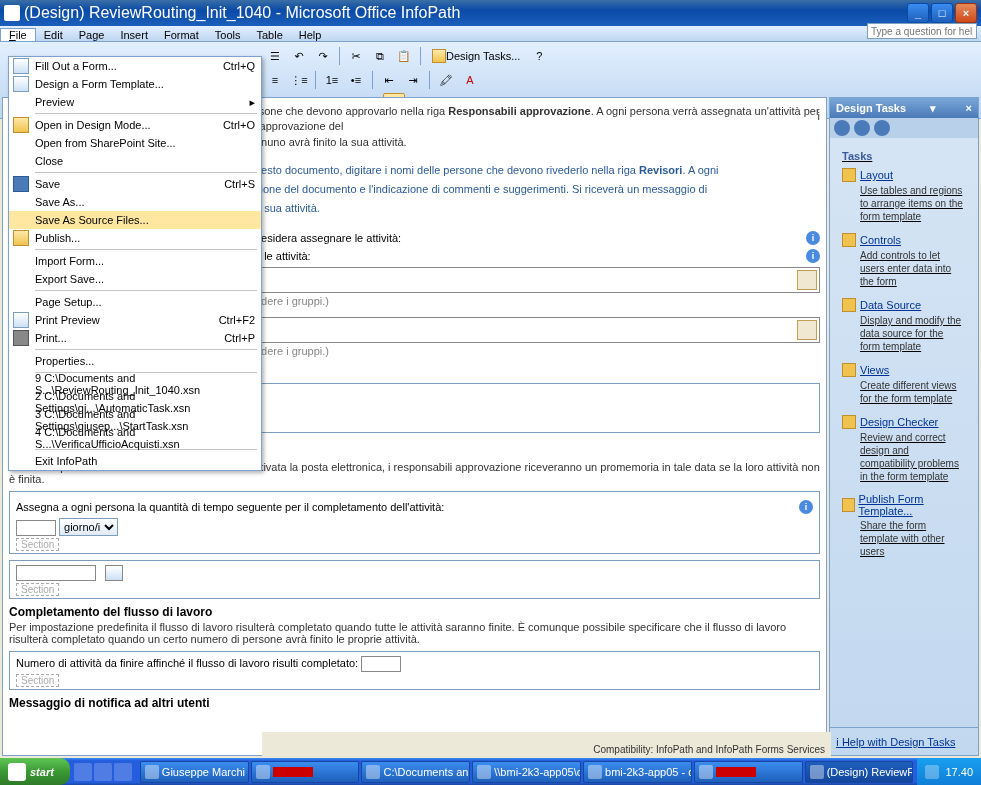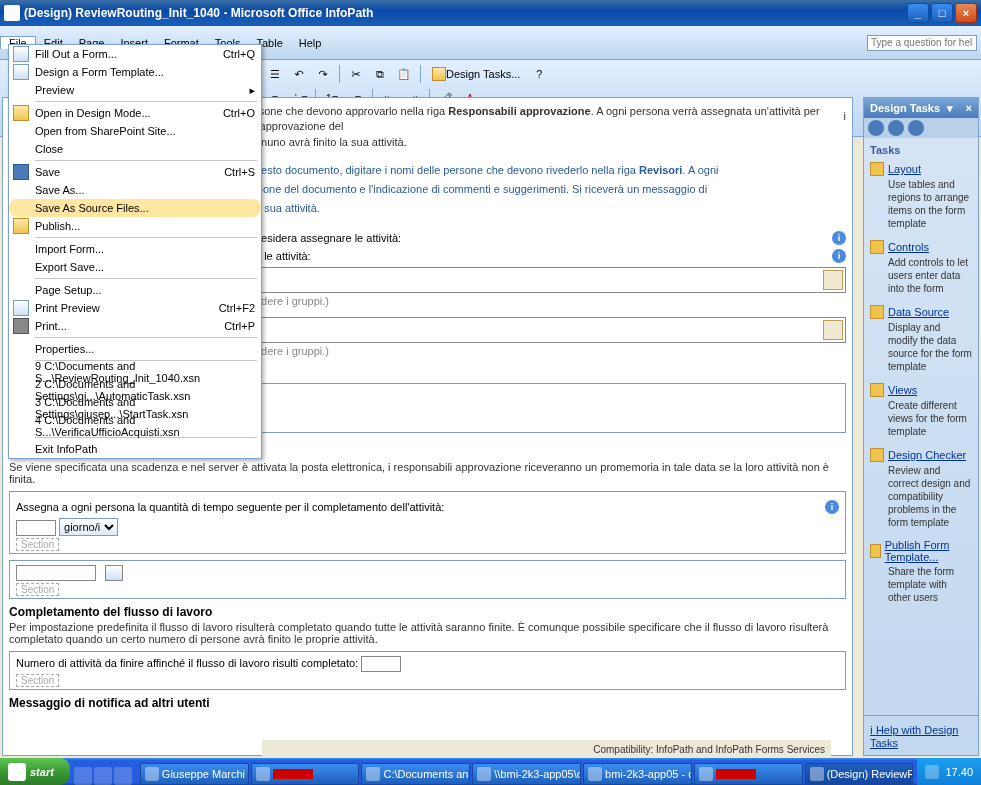--- a/index.html
+++ b/index.html
@@ -1,57 +1,57 @@
 <!DOCTYPE html>
 <html><head>
 <meta charset="utf-8">
 <style>
 * { margin:0; padding:0; box-sizing:border-box; font-family:Tahoma,Arial,sans-serif; font-size:11px; }
 body { width:981px; height:785px; background:#ece9d8; overflow:hidden; position:relative; }
 
 
 .titlebar { height:26px; background:linear-gradient(#3a6ea5,#0a4aa8 40%,#1c5fbb); color:#fff; display:flex; align-items:center; padding:0 4px; }
 .titlebar .icon { width:16px; height:16px; background:#fff; border-radius:2px; margin-right:4px; display:inline-block; }
-.titlebar .title { flex:1; font-weight:bold; font-size:12px; }
+.titlebar .title { flex:1; font-weight:normal; font-size:16px; }
 .winbtns { display:flex; gap:2px; }
 .winbtn { width:22px; height:20px; background:linear-gradient(#3a8df0,#1e5fbb); border:1px solid #0a4aa8; border-radius:3px; color:#fff; display:flex; align-items:center; justify-content:center; font-weight:bold; cursor:pointer; }
 .winbtn.close { background:linear-gradient(#e68a5a,#d04a1a); border-color:#a03010; }
 
 
-.menubar { height:34px; background:linear-gradient(#e3efff,#bdd6f0); border-bottom:1px solid #7da2ce; display:flex; align-items:center; }
+.menubar { height:16px; background:linear-gradient(#e3efff,#bdd6f0); border-bottom:1px solid #7da2ce; display:flex; align-items:flex-end; }
 .menubar .mitem { padding:0 8px; display:flex; align-items:center; cursor:pointer; position:relative; }
 .menubar .mitem.open { background:#fff; border:1px solid #7da2ce; border-bottom:none; }
 .menubar .mitem .u { text-decoration:underline; }
 .helpbox { margin-left:auto; height:18px; margin-top:2px; margin-right:4px; }
 .helpbox input { width:110px; height:16px; border:1px solid #7b9ebd; font-size:10px; padding:0 3px; color:#888; }
 
 
-.filemenu { position:absolute; left:8px; top:44px; width:254px; background:#fff; border:1px solid #7da2ce; box-shadow:2px 2px 4px rgba(0,0,0,0.3); z-index:100; }
+.filemenu { position:absolute; left:8px; top:56px; width:254px; background:#fff; border:1px solid #7da2ce; box-shadow:2px 2px 4px rgba(0,0,0,0.3); z-index:100; }
 .filemenu .row { height:18px; display:flex; align-items:center; padding:0 6px 0 26px; position:relative; cursor:pointer; }
-.filemenu .row.hl { background:#ffe7a2;border-radius:8px; }
+.filemenu .row.hl { background:#ffe7a2; }
 .filemenu .row .ico { position:absolute; left:4px; width:16px; height:16px; }
 .filemenu .row .sc { margin-left:auto; color:#000; }
 .filemenu .row .arr { margin-left:auto; }
 .filemenu .sep { height:1px; background:#c5c5c5; margin:2px 4px 2px 26px; }
 .ico-doc { background:linear-gradient(#fff,#cde0f5); border:1px solid #7b9ebd; }
 .ico-fld { background:linear-gradient(#fde9a9,#f0c34e); border:1px solid #c09030; }
 .ico-save { background:#4a7ab8; border:1px solid #2a5a98; }
 .ico-print { background:#888; border:1px solid #555; }
 
 
 .toolbars { background:linear-gradient(#e3efff,#bdd6f0); border-bottom:1px solid #7da2ce; padding:2px 4px; }
 .tbrow { height:24px; display:flex; align-items:center; gap:2px; }
 .tbtn { width:22px; height:22px; border:1px solid transparent; border-radius:2px; display:flex; align-items:center; justify-content:center; cursor:pointer; }
 .tbsep { width:1px; height:18px; background:#7da2ce; margin:0 3px; }
 .tb-dt { font-size:11px; padding:0 6px; display:flex; align-items:center; gap:0; cursor:pointer; }
 
 
 .main { position:absolute; top:95px; left:0; right:0; bottom:27px; display:flex; }
 .canvas { flex:1; background:#fff; border:1px solid #7da2ce; margin:2px; overflow:hidden; position:relative; padding:6px; }
-.taskpane { width:116px; background:linear-gradient(#d6e5f5,#c2d8ef); border:1px solid #7da2ce; margin:2px 2px 2px 8px; display:flex; flex-direction:column; }
+.taskpane { width:150px; background:linear-gradient(#d6e5f5,#c2d8ef); border:1px solid #7da2ce; margin:2px 2px 2px 0; display:flex; flex-direction:column; }
 
 
 .canvas .para { color:#333; font-size:11px; line-height:1.4; margin-bottom:10px; }
 .canvas .para .bold { font-weight:bold; }
 .canvas .bigpara { color:#2a5a98; font-size:14px; line-height:1.35; margin:8px 0 14px; }
 .canvas .fieldrow { display:flex; align-items:center; margin:4px 0; font-size:11px; }
 .canvas .fieldrow .info { margin-left:auto; width:14px; height:14px; background:#4a8ae0; border-radius:50%; color:#fff; font-weight:bold; font-size:9px; display:flex; align-items:center; justify-content:center; }
 .canvas .textbox { border:1px solid #888; height:26px; margin:2px 0; position:relative; }
 .canvas .textbox .picker { position:absolute; right:2px; top:2px; width:20px; height:20px; background:#f0e8d0; border:1px solid #c0a050; }
 .canvas .hint { color:#888; font-size:10px; margin:2px 0 10px; }
@@ -62,34 +62,34 @@
 .canvas .box .section-btn { display:inline-block; border:1px dashed #aaa; color:#aaa; font-size:10px; padding:0 4px; margin-top:2px; }
 .canvas .numinput { width:40px; height:16px; border:1px solid #888; display:inline-block; vertical-align:middle; }
 .canvas .sel { height:18px; border:1px solid #7b9ebd; font-size:11px; background:linear-gradient(#fff,#e0eaf5); }
 .canvas .dateicon { display:inline-block; width:18px; height:16px; border:1px solid #888; background:linear-gradient(#fff,#cde0f5); margin-left:6px; vertical-align:middle; }
 
 
 .tp-hdr { height:20px; background:linear-gradient(#7aa7d8,#4a7ab8); color:#fff; font-weight:bold; padding:0 6px; display:flex; align-items:center; }
 .tp-hdr .x { margin-left:auto; cursor:pointer; }
 .tp-nav { height:20px; background:#b8d0ea; display:flex; align-items:center; gap:4px; padding:0 4px; }
 .tp-nav .nb { width:16px; height:16px; background:#4a7ab8; border-radius:8px; cursor:pointer; }
-.tp-body { padding:6px; flex:1; overflow:auto; }
+.tp-body { padding:12px; flex:1; overflow:auto;text-decoration:underline; }
 .tp-body .tasks-h { color:#3b5a98; font-weight:bold; margin-bottom:6px; }
 .tp-item { margin-bottom:10px; }
 .tp-item .tl { color:#003399; text-decoration:underline; cursor:pointer; display:flex; align-items:center; gap:4px; }
 .tp-item .tl .ti { width:14px; height:14px; background:#f0c34e; border:1px solid #c09030; }
 .tp-item .td { color:#333; font-size:10px; margin:2px 0 0 18px; line-height:1.3; }
 .tp-help { padding:6px; border-top:1px solid #7da2ce; }
 .tp-help a { color:#003399; text-decoration:underline; cursor:pointer; }
 
 
-.statusbar { position:absolute; left:262px; right:150px; bottom:29px; height:16px; background:#ece9d8; font-size:10px; text-align:right; padding:4px 6px; color:#333; }
-
-
-.taskbar { position:absolute; bottom:0; left:0; right:0; height:27px; background:linear-gradient(#3a8df0,#245dde 10%,#245dde 90%,#19469f); display:flex; align-items:flex-end; }
+.statusbar { position:absolute; left:262px; right:150px; bottom:29px; height:16px; background:#ece9d8; font-size:10px; text-align:right; padding:12px 6px; color:#333; }
+
+
+.taskbar { position:absolute; bottom:0; left:0; right:0; height:27px; background:linear-gradient(#3a8df0,#245dde 10%,#245dde 90%,#19469f); display:flex; align-items:center; }
 .startbtn { height:27px; padding:0 16px 0 8px; background:linear-gradient(#5fc555,#3a9a33 50%,#2e7a28); color:#fff; font-weight:bold; font-style:italic; font-size:14px; display:flex; align-items:center; border-radius:0 10px 10px 0; cursor:pointer; }
 .startbtn .flag { width:18px; height:18px; background:#fff; border-radius:3px; margin-right:4px; }
 .ql { display:flex; gap:2px; margin:0 4px; }
 .ql .qi { width:18px; height:18px; background:rgba(255,255,255,0.2); border-radius:2px; cursor:pointer; }
 .tbitems { display:flex; flex:1; gap:2px; margin:0 4px; overflow:hidden; }
 .tbitem { flex:1; max-width:140px; height:22px; background:linear-gradient(#3a8df0,#1e5fbb); border:1px solid #19469f; border-radius:2px; color:#fff; display:flex; align-items:center; padding:0 4px; gap:3px; cursor:pointer; font-size:10px; overflow:hidden; white-space:nowrap; }
 .tbitem.active { background:linear-gradient(#1e5fbb,#14469f); }
 .tbitem .ico { width:14px; height:14px; background:rgba(255,255,255,0.4); border-radius:2px; flex-shrink:0; }
 .tbitem.red .txt-red { background:#c00; width:40px; height:10px; display:inline-block; }
 .tray { background:linear-gradient(#1a9fef,#0f7ed8); height:27px; display:flex; align-items:center; padding:0 8px; gap:6px; color:#fff; }

